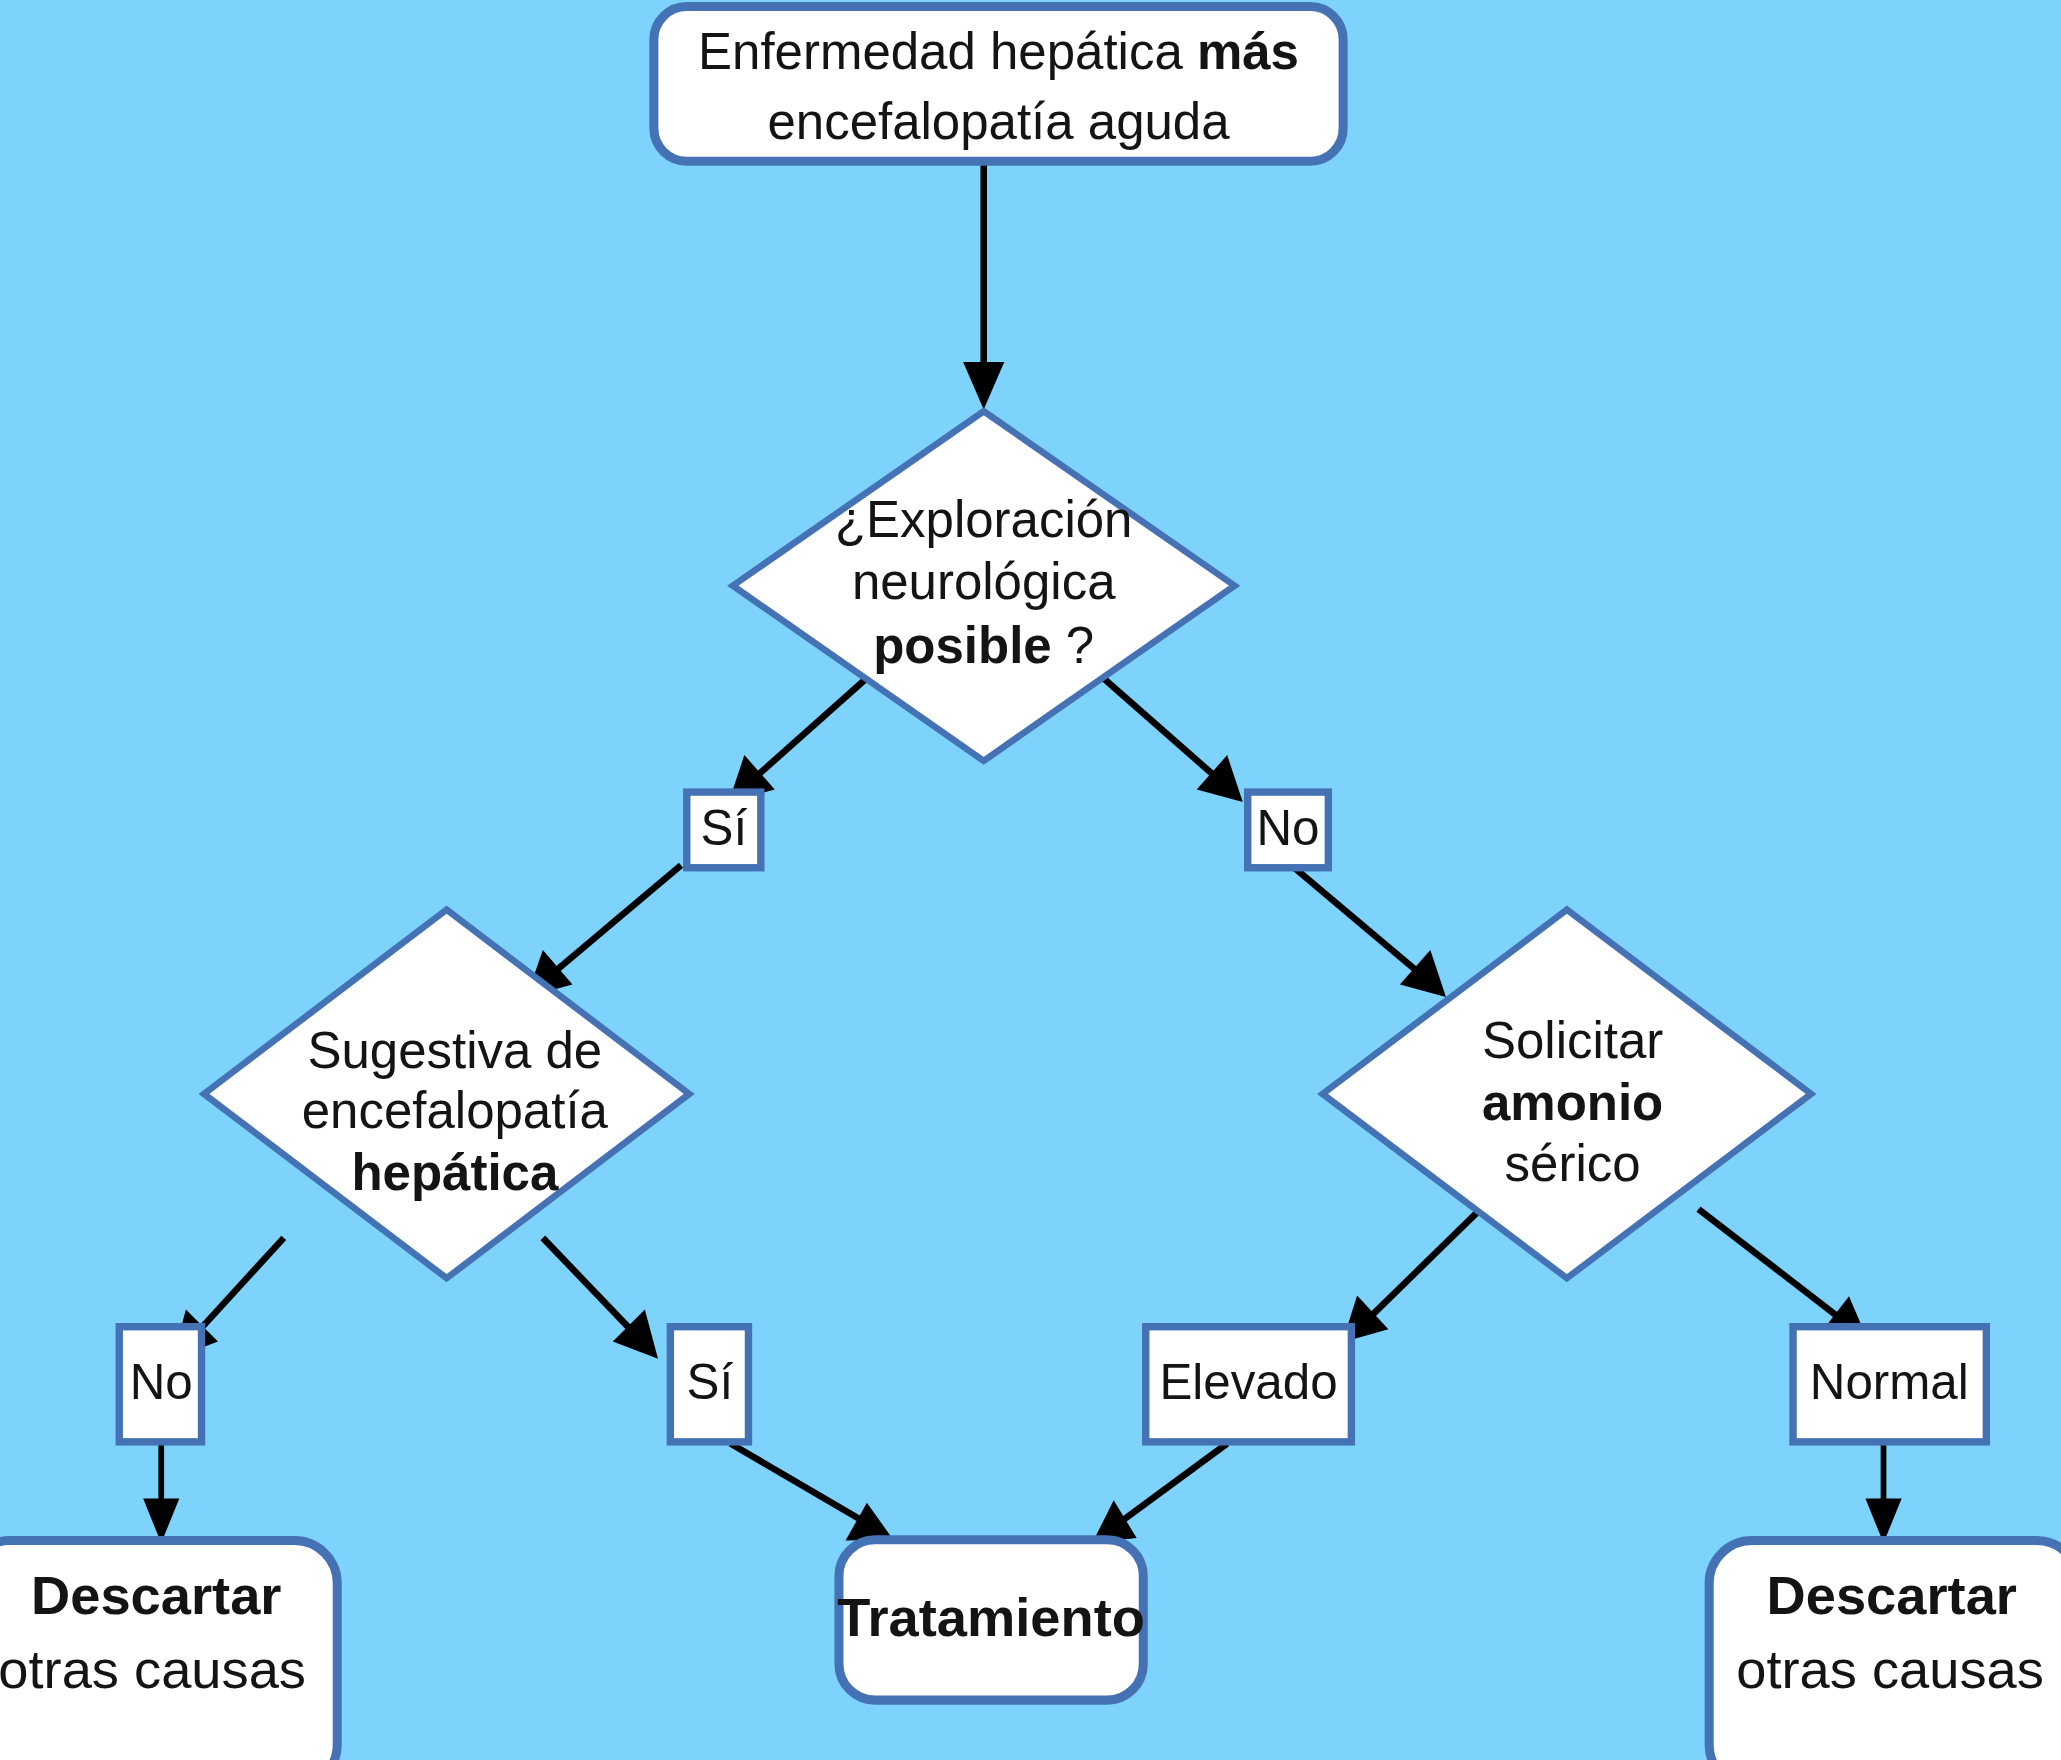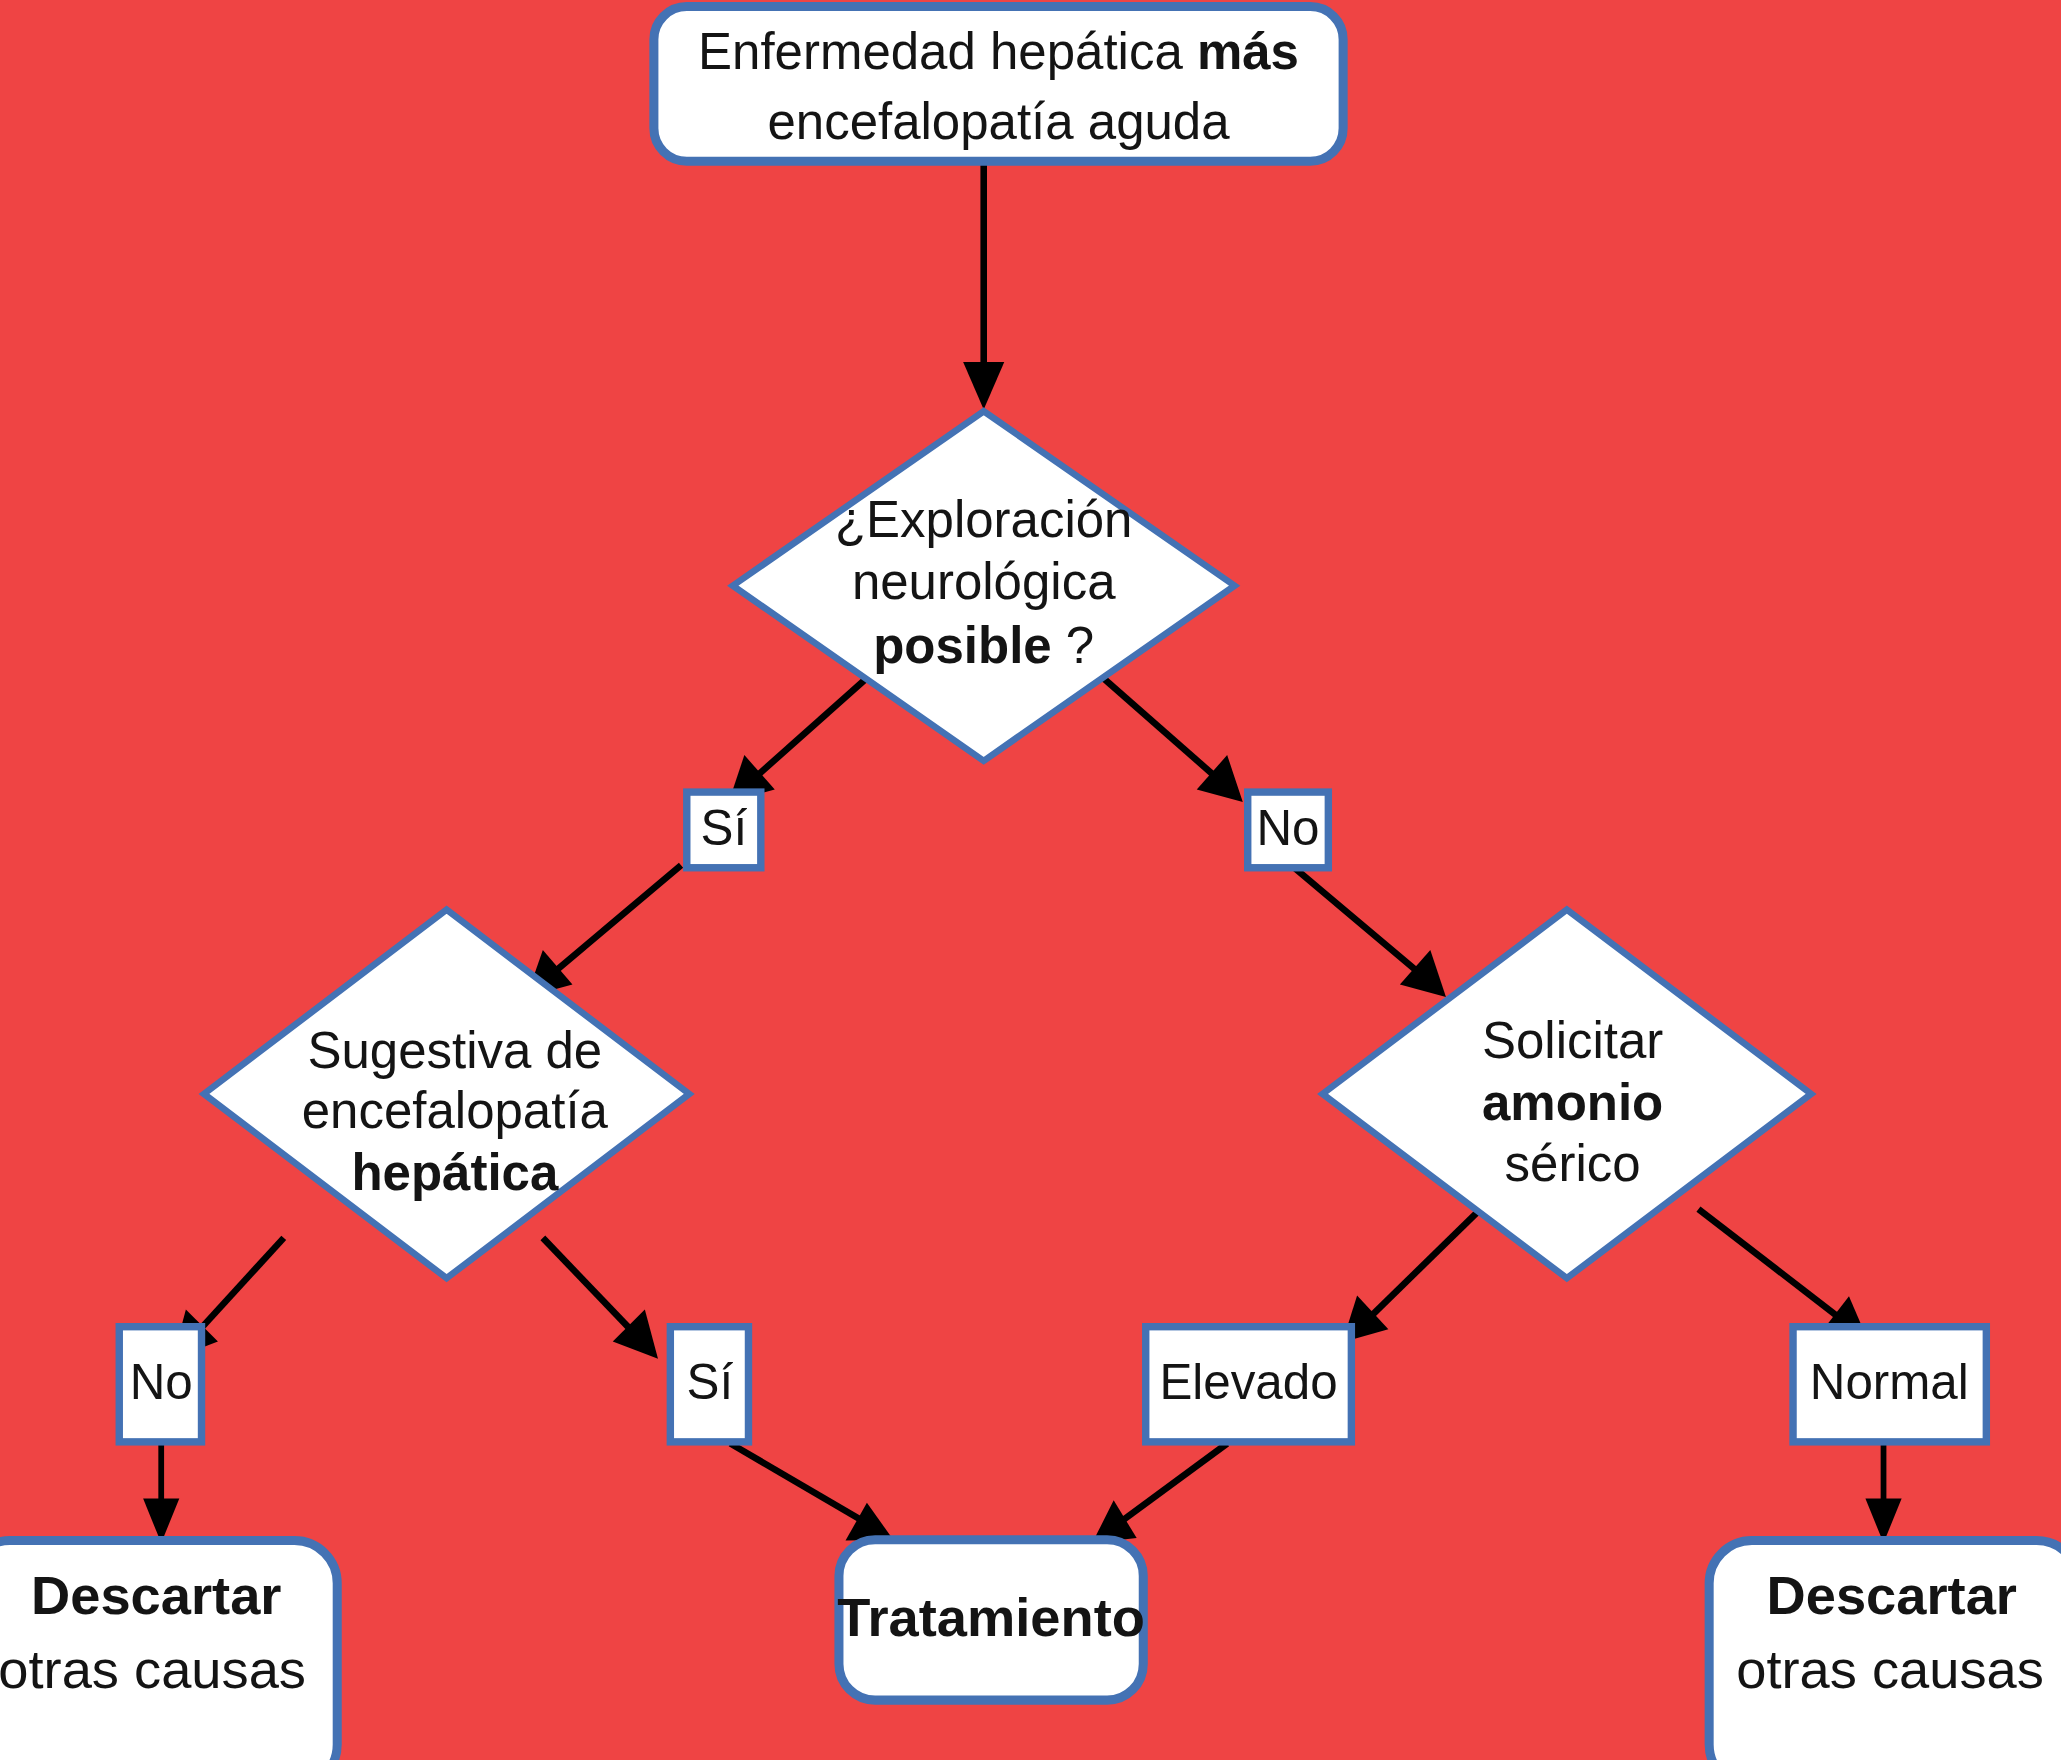--- a/index.html
+++ b/index.html
@@ -4,21 +4,21 @@
 <style>
   html, body {
     margin: 0;
     padding: 0;
     background: #ffffff;
   }
   #page {
     position: relative;
     width: 2062px;
     height: 1761px;
-    background: #ef4444;
+    background: #7dd3fc;
     overflow: hidden;
     font-family: "Liberation Sans", sans-serif;
   }
   svg.flow {
     position: absolute;
     top: 0;
     left: 0;
     width: 2062px;
     height: 1761px;
     display: block;

